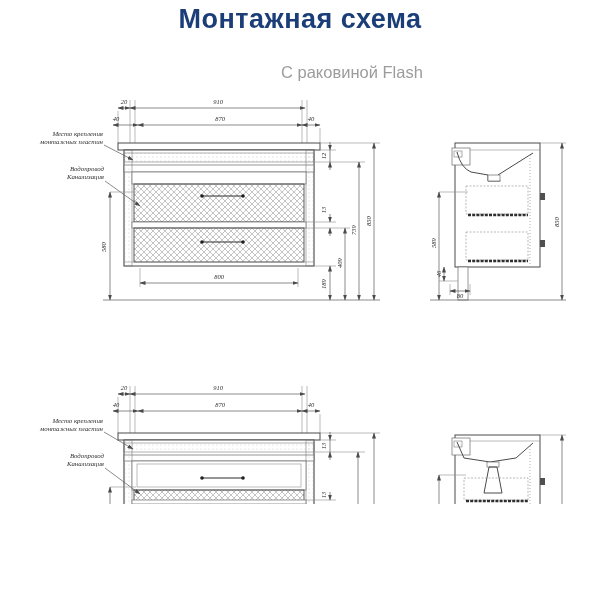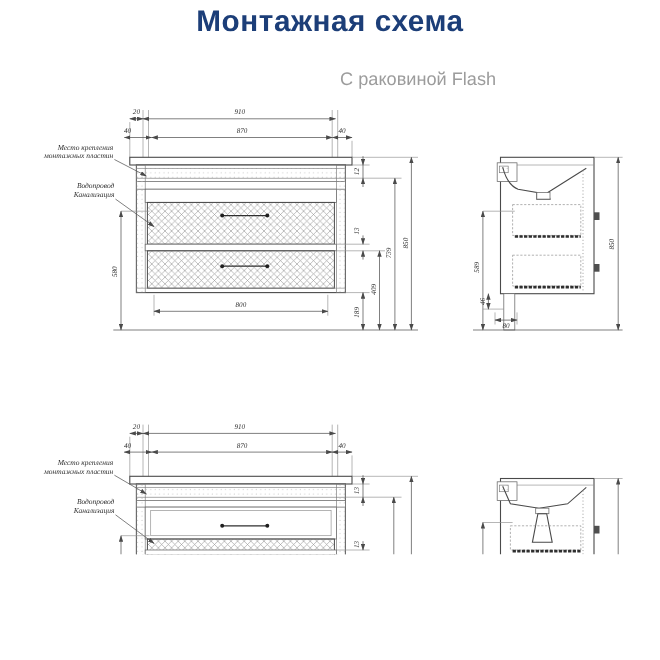--- a/index.html
+++ b/index.html
@@ -1,20 +1,20 @@
 <!DOCTYPE html>
 <html><head>
 <meta charset="utf-8">
 <style>
   html,body{margin:0;padding:0;background:#fff;}
   .page{position:relative;width:600px;height:504px;background:#ffffff;overflow:hidden;
         font-family:"Liberation Sans",sans-serif;}
   .title{position:absolute;top:4px;left:0;width:600px;text-align:center;
          font-size:27px;font-weight:bold;letter-spacing:.5px;}
-  .subtitle{position:absolute;left:281px;width:170px;text-align:right;
+  .subtitle{position:absolute;left:281px;width:170px;text-align:left;
             font-size:16.5px;font-weight:400;}
   .sub1{top:63px;}
   .sub2{top:344px;}
   svg{position:absolute;top:0;left:0;}
   .ol{stroke:#4a4a4a;stroke-width:1;fill:none;}
   .tl{stroke:#8f8f8f;stroke-width:.6;fill:none;}
   .dim{stroke:#5a5a5a;stroke-width:.7;fill:none;}
   .whitebox{fill:#ffffff;stroke:#6a6a6a;stroke-width:.7;}
   .panel{fill:#ffffff;stroke:#4a4a4a;stroke-width:1;}
   .hatchbox{fill:url(#xh);stroke:#4a4a4a;stroke-width:.9;}

